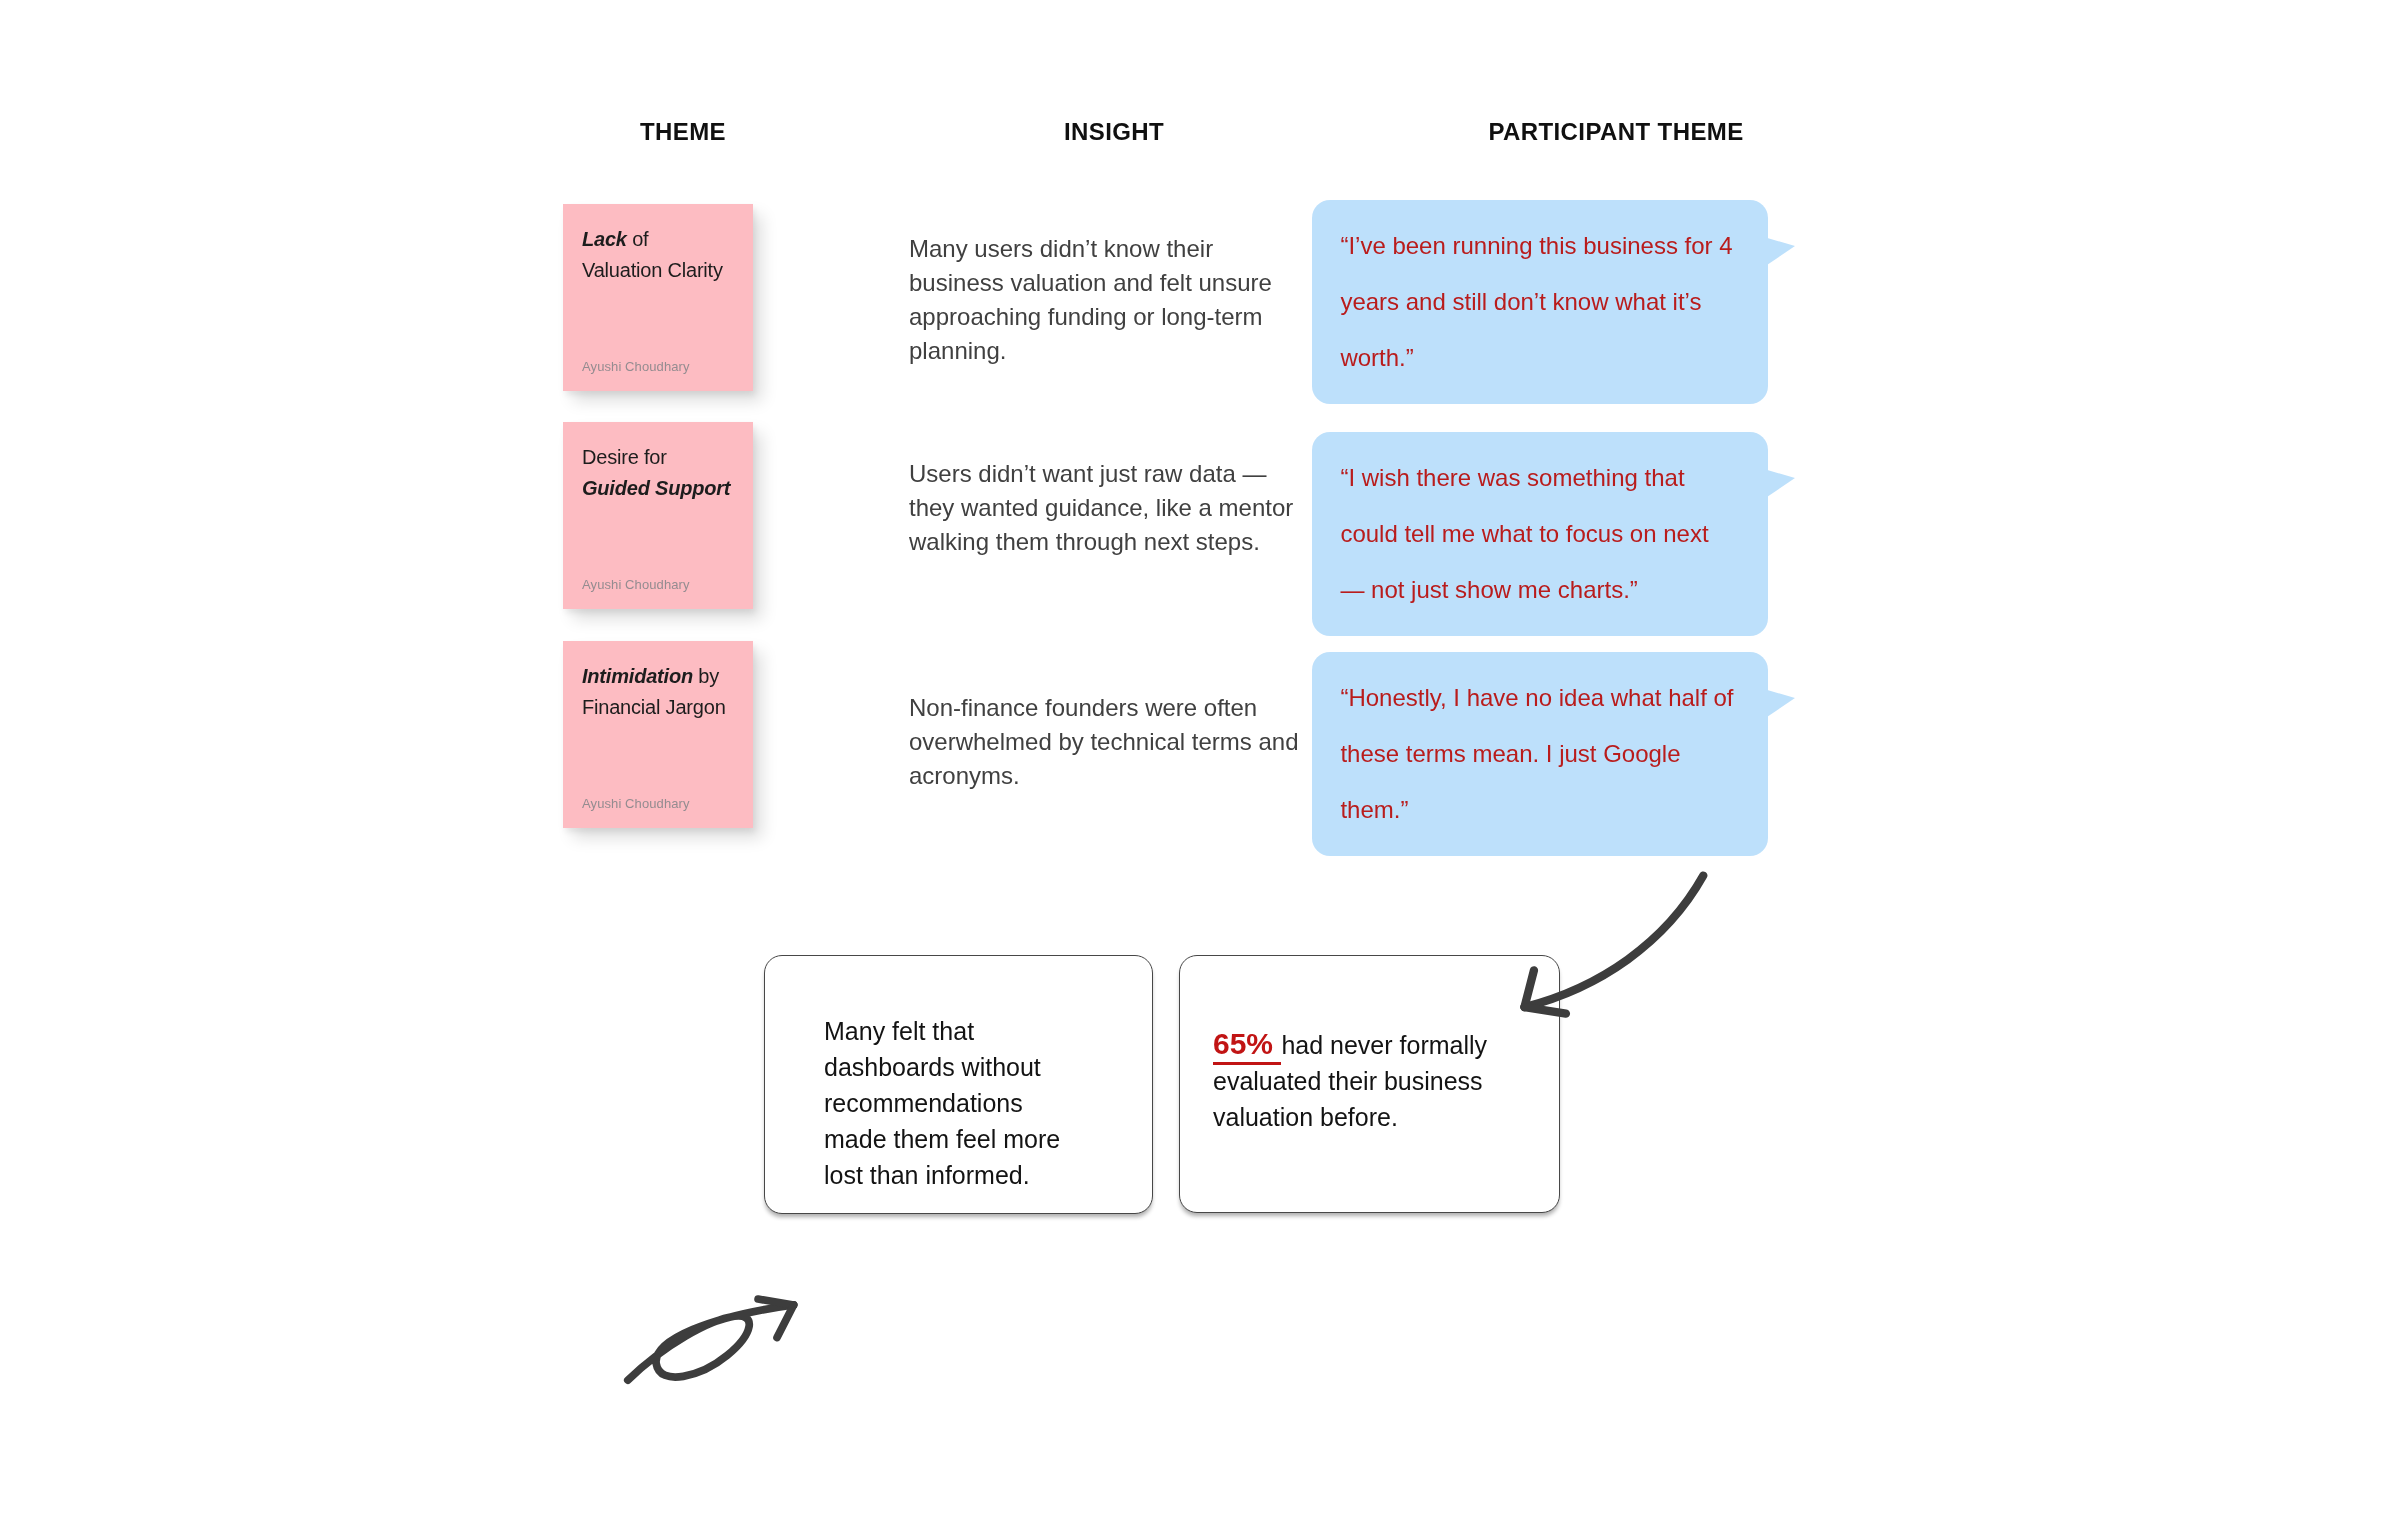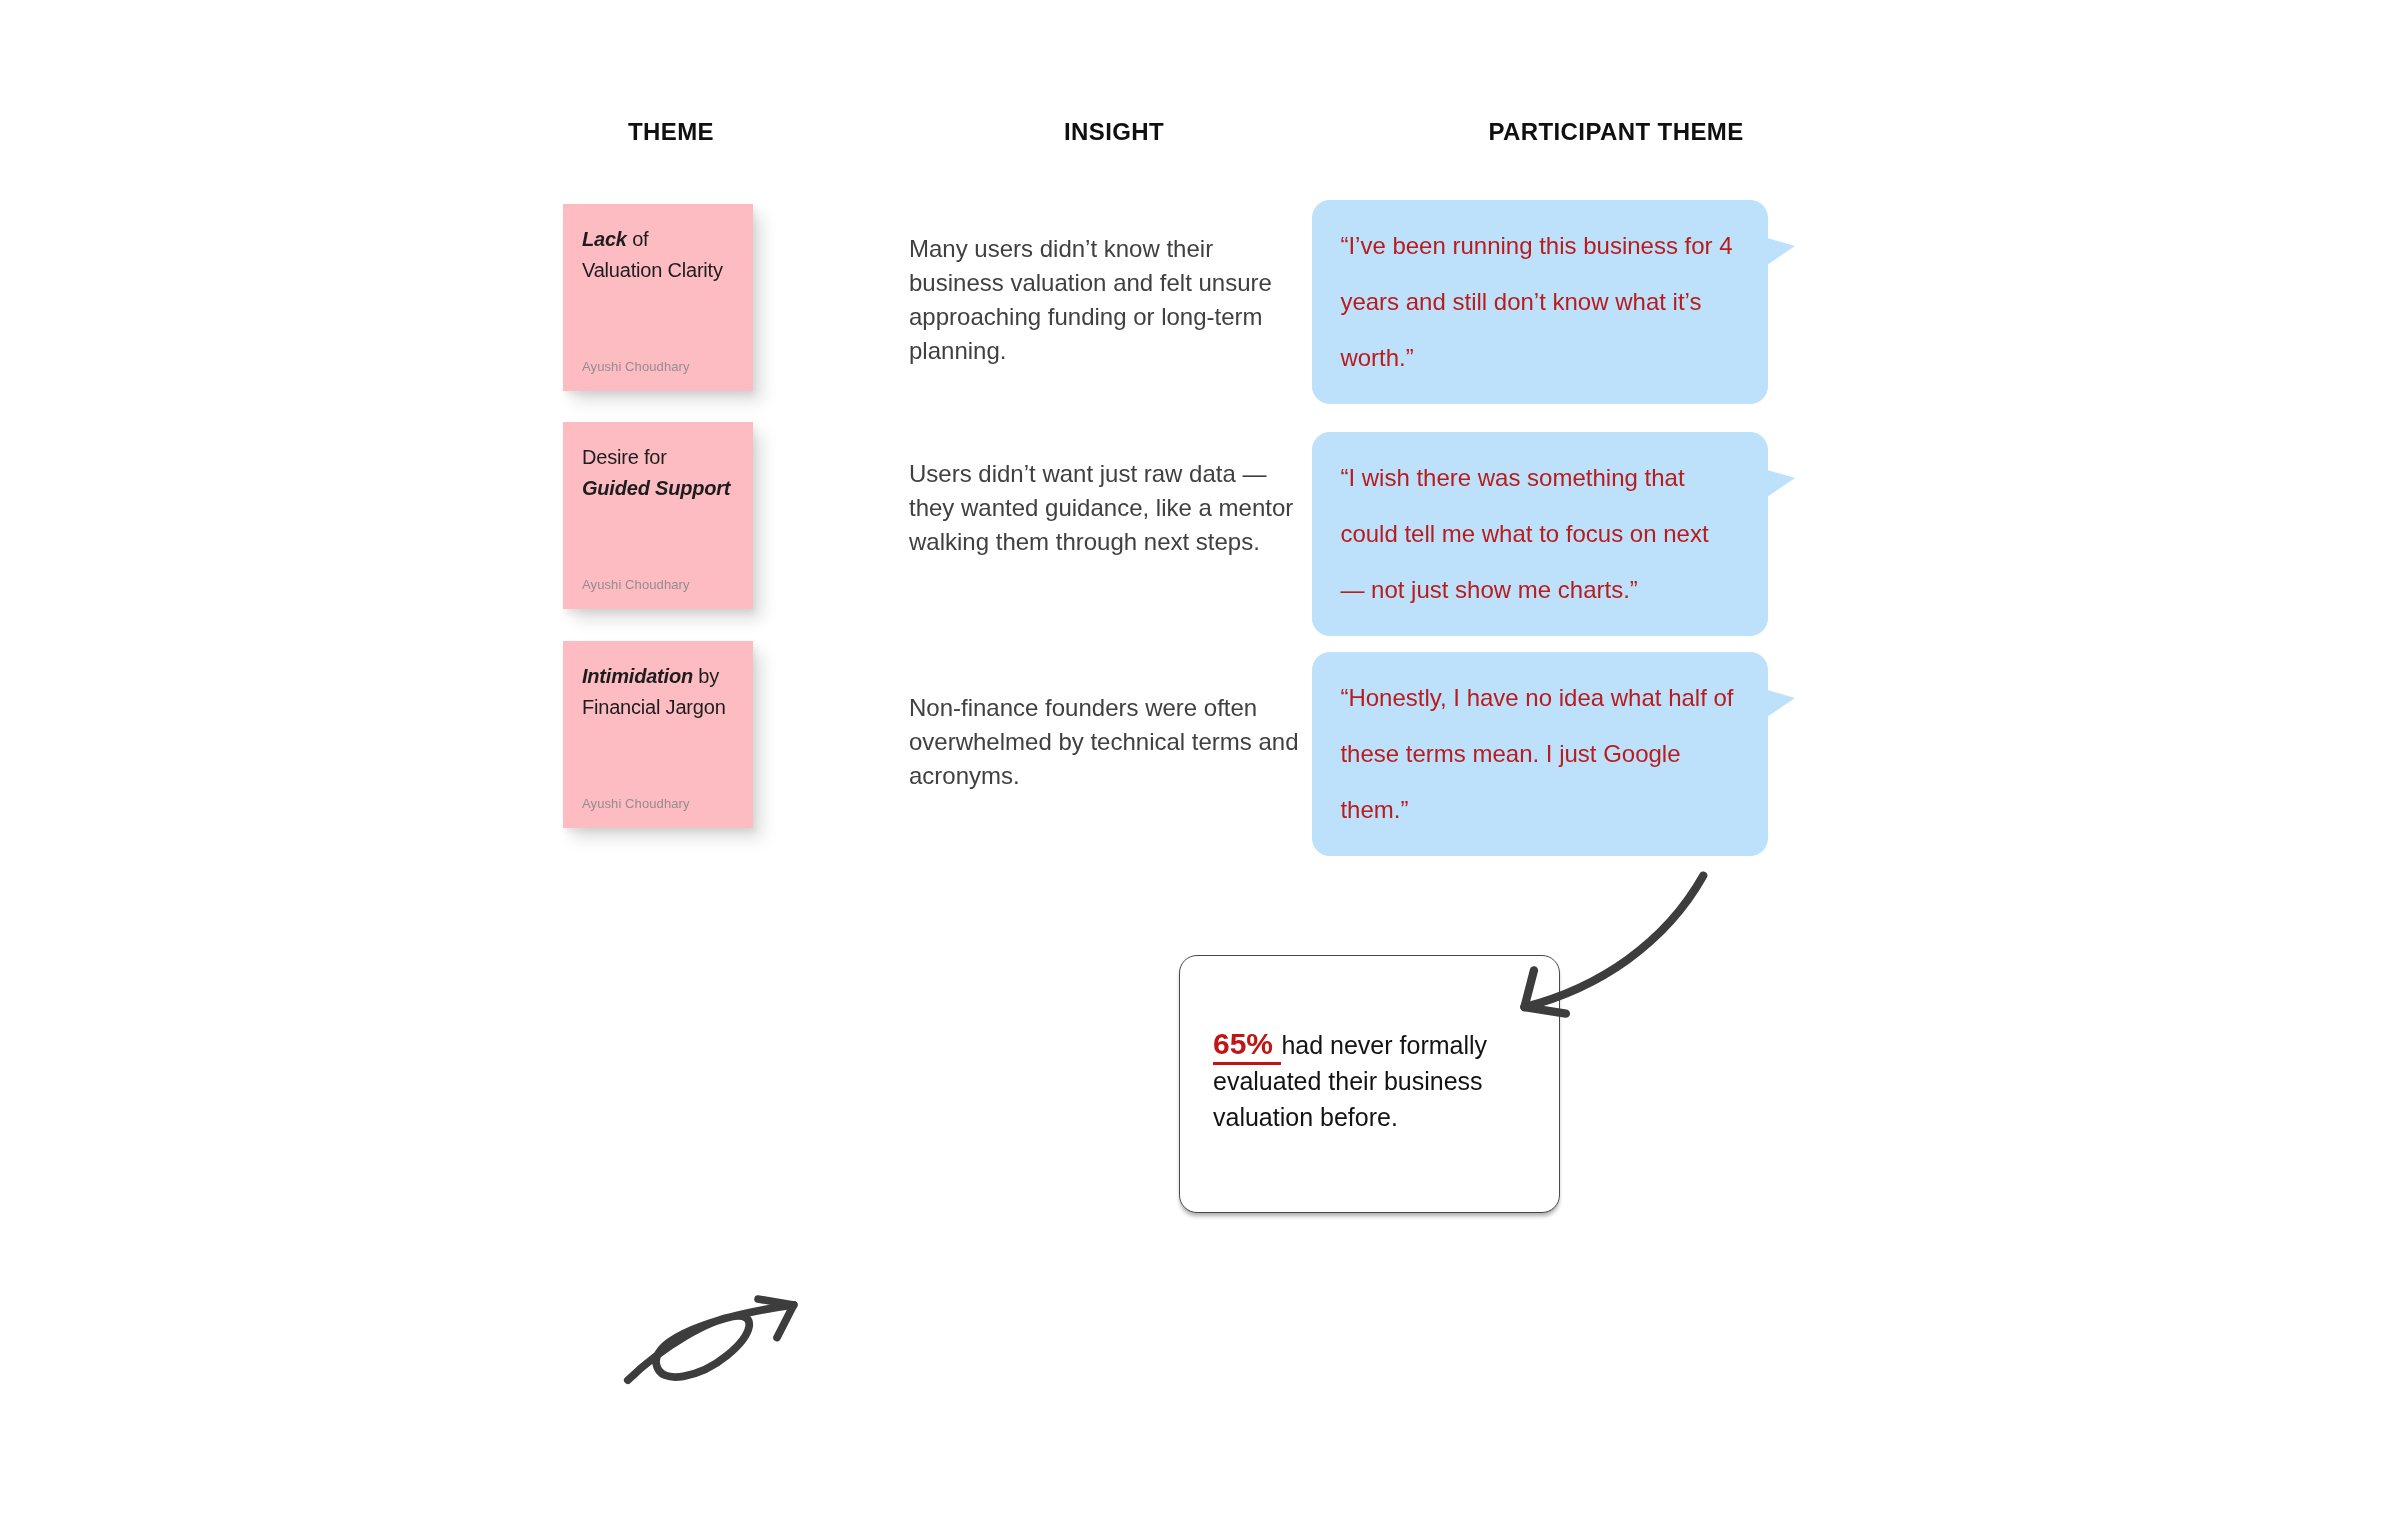--- a/index.html
+++ b/index.html
@@ -4,21 +4,21 @@
 <style>
   html,body{margin:0;padding:0;background:#ffffff;}
   .canvas{
     position:relative;width:2401px;height:1519px;background:var(--bg,#ffffff);
     font-family:"Liberation Sans",sans-serif;overflow:hidden;color:#141414;
   }
   .col-header{
     position:absolute;top:118px;width:308px;text-align:center;
     font-size:24px;font-weight:700;letter-spacing:0.4px;color:#101010;
   }
-  #hdr-theme{left:517px;}
+  #hdr-theme{left:529px;}
   #hdr-insight{left:960px;}
   #hdr-quote{left:1462px;}
 
   .sticky{
     position:absolute;left:563px;width:190px;height:187px;
     background:var(--pink,#FDBCC2);
     box-shadow:9.5px 10.7px 15.4px rgba(0,0,0,.13),2.4px 3.6px 6px rgba(0,0,0,.07);
   }
   .sticky-title{
     position:absolute;top:20px;left:19px;right:6px;
@@ -94,20 +94,21 @@
         <div class="sticky-title">
           <div class="sticky-line"><span class="em">Intimidation</span><span> by</span></div>
           <div class="sticky-line"><span>Financial Jargon</span></div>
         </div>
         <div class="sticky-author">Ayushi Choudhary</div>
       </div>
       <div class="insight" style="top: 691px;">Non-finance founders were often overwhelmed by technical terms and acronyms.</div>
       <div class="bubble" style="top: 652px;"><span class="tail"></span><span>“Honestly, I have no idea what half of these terms mean. I just Google them.”</span></div>
     </div>
 
+  <div class="stat-box" id="box1"><span>Many felt that dashboards without recommendations made them feel more lost than informed.</span></div>
   <div class="stat-box" id="box2"><span class="stat-red">65% </span><span>had never formally evaluated their business valuation before.</span></div>
 
   <svg class="arrows" width="2401" height="1519" viewBox="0 0 4054 2564">
     <g stroke="#3D3D3D" stroke-width="14" fill="none" stroke-linecap="round">
       <path d="M 2876 1478 C 2812 1592 2700 1668 2574 1700"></path>
       <path d="M 2574 1700 L 2590 1638"></path>
       <path d="M 2574 1700 L 2644 1711"></path>
     </g>
     <g stroke="#3D3D3D" stroke-width="13" fill="none" stroke-linecap="round">
       <path d="M 1060 2330 C 1122 2270 1198 2228 1240 2222 C 1278 2217 1272 2252 1228 2288 C 1184 2324 1114 2342 1108 2302 C 1102 2262 1200 2222 1340 2203"></path>

